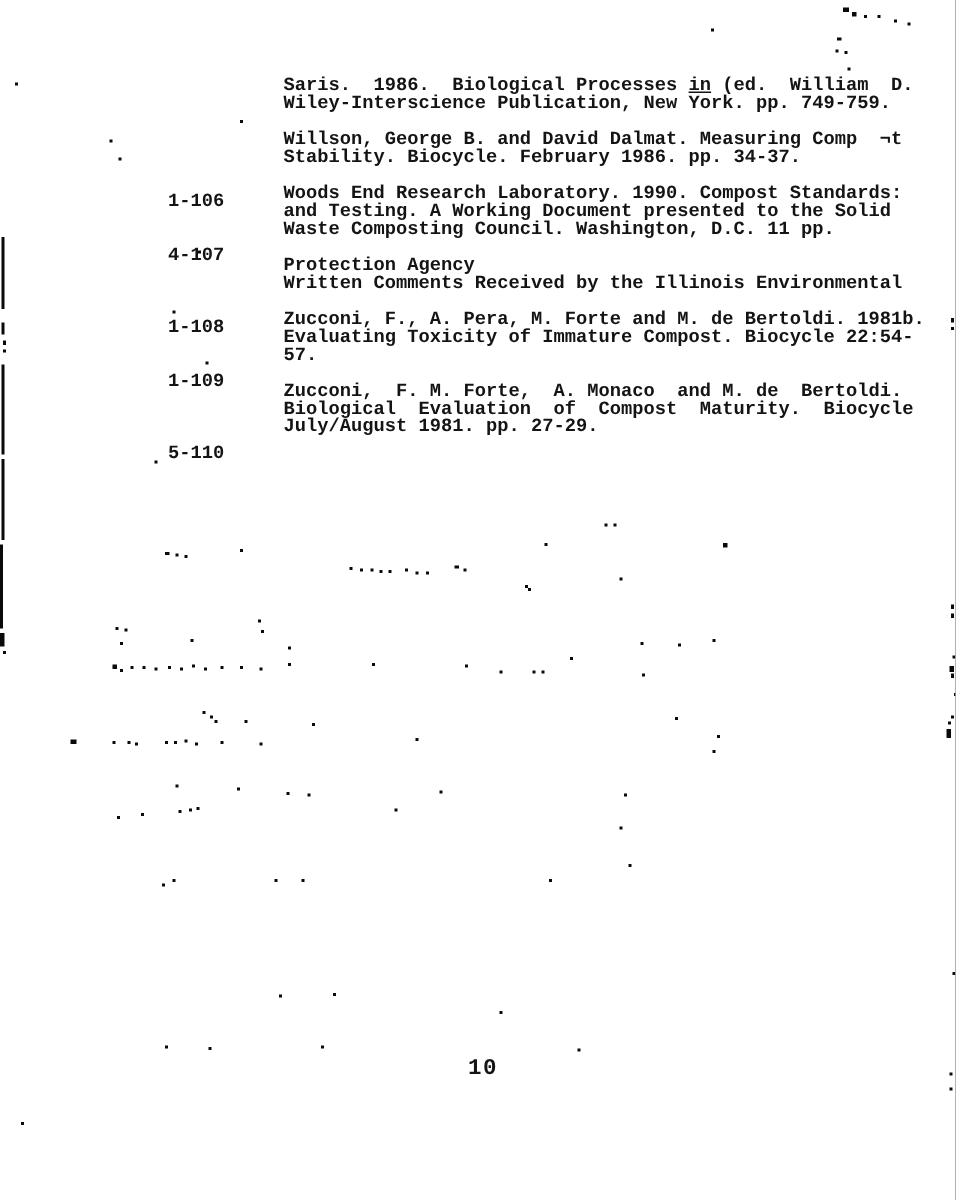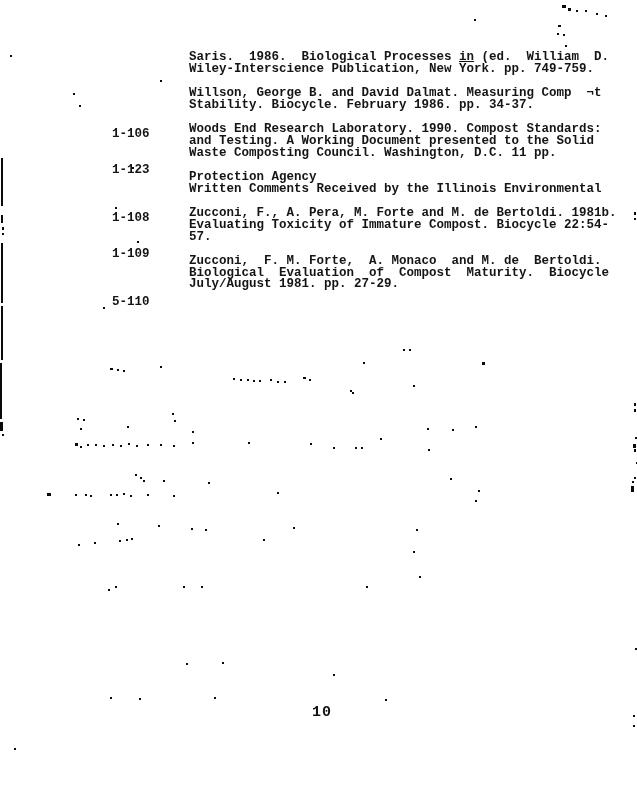--- a/index.html
+++ b/index.html
@@ -66,21 +66,21 @@
 
   <div class="entry">
     <span class="num">1-106</span>
     <div class="lines">
           <div class="line">Willson, George B. and David Dalmat. Measuring Comp  ¬t</div>
           <div class="line">Stability. Biocycle. February 1986. pp. 34-37.</div>
         </div>
   </div>
 
   <div class="entry">
-    <span class="num">1-123</span>
+    <span class="num">4-107</span>
     <div class="lines">
           <div class="line">Woods End Research Laboratory. 1990. Compost Standards:</div>
           <div class="line">and Testing. A Working Document presented to the Solid</div>
           <div class="line">Waste Composting Council. Washington, D.C. 11 pp.</div>
         </div>
   </div>
 
   <div class="entry">
     <span class="num">1-108</span>
     <div class="lines">

